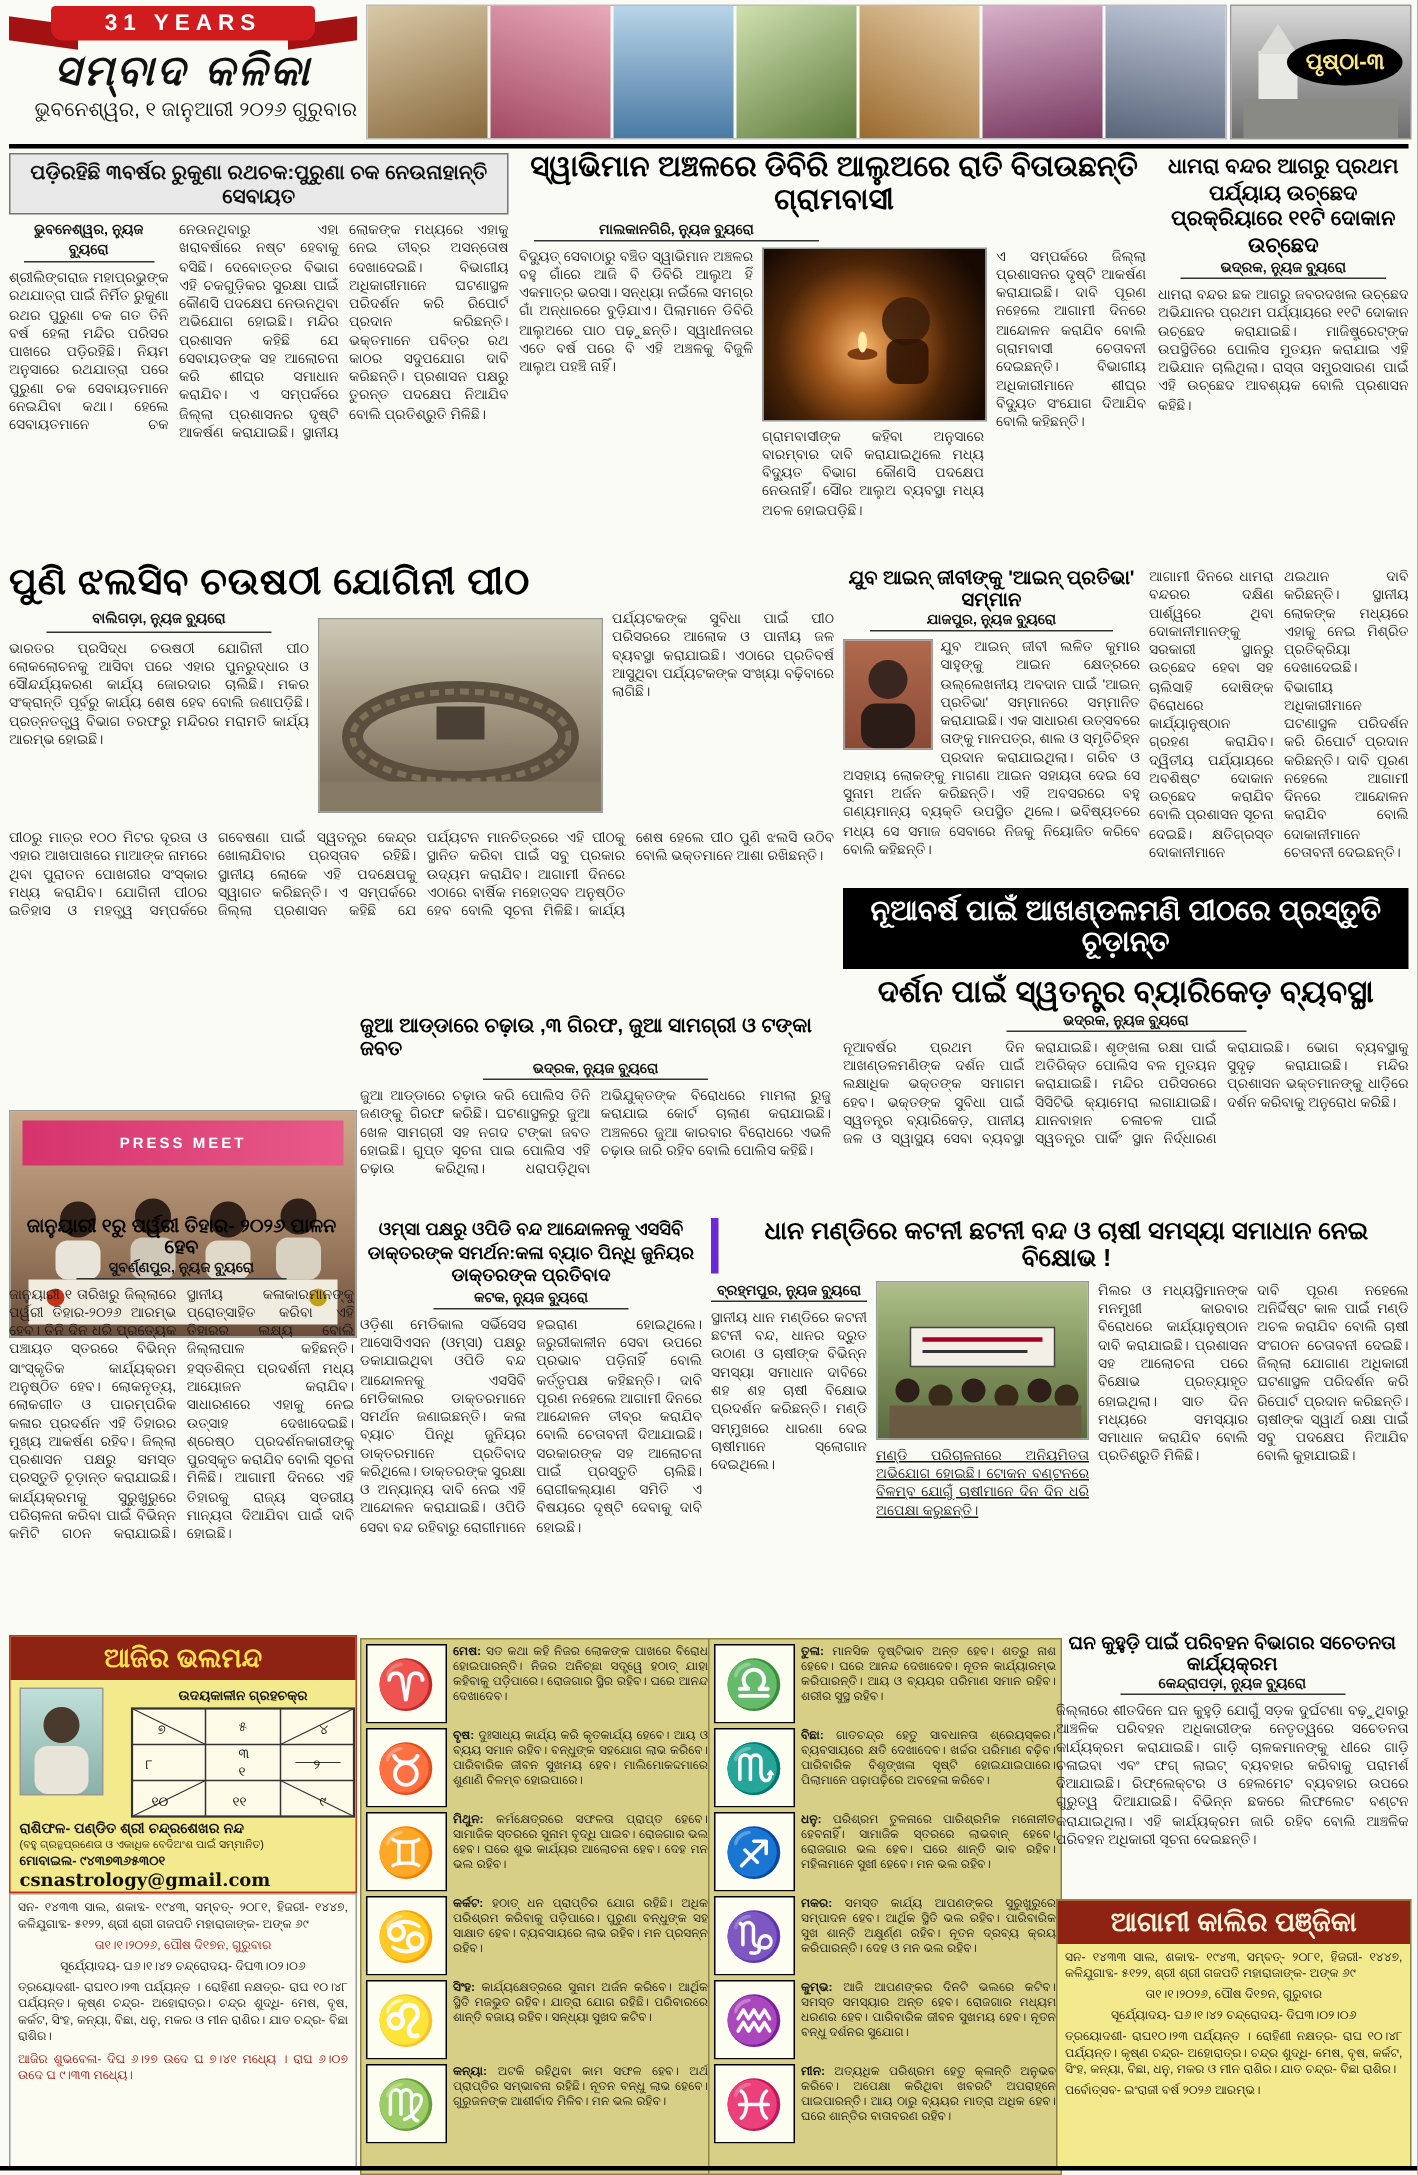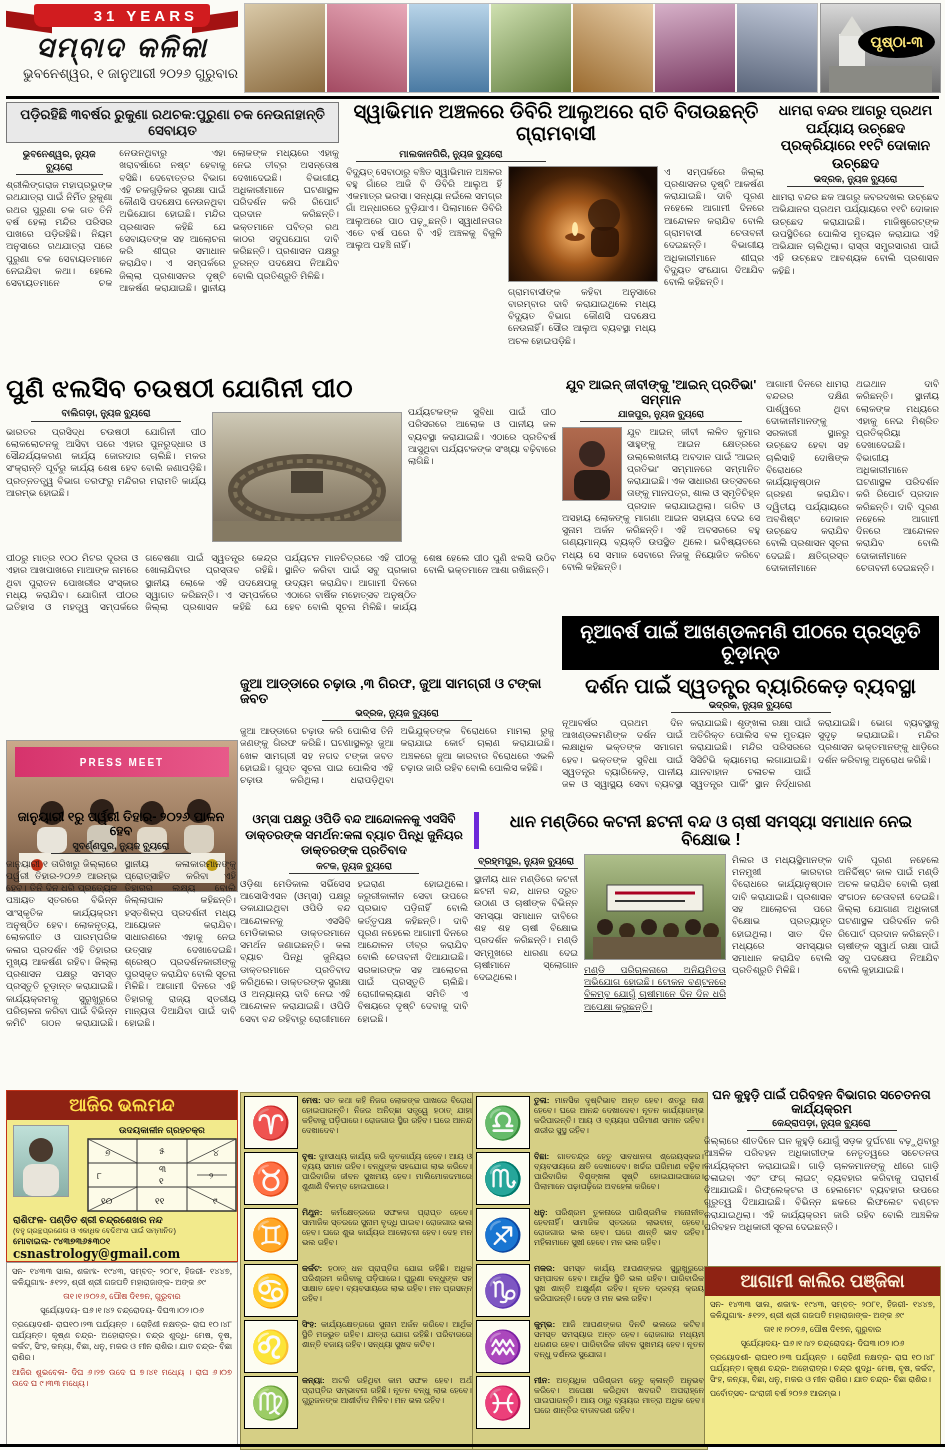--- a/index.html
+++ b/index.html
@@ -13,21 +13,21 @@
   .cols4{column-count:4;column-gap:7px;}
   .byline{display:block;font-weight:700;font-size:9.5px;text-align:center;
           border-bottom:1.3px solid #333;padding-bottom:1px;margin:1px auto 4px;width:82%;}
   .rule{background:#000;}
   
   .ribbon{position:relative;height:30px;}
   .ribbon .tail{position:absolute;top:12px;width:46px;height:16px;background:#a31212;}
   .ribbon .tail.l{left:0;transform:skewY(8deg);}
   .ribbon .tail.r{right:0;transform:skewY(-8deg);}
   .ribbon .bar{position:absolute;left:28px;right:28px;top:2px;background:#d11c1f;color:#fff;
-               font-weight:700;font-size:15px;letter-spacing:4px;text-align:right;padding:3px 12px;
+               font-weight:700;font-size:15px;letter-spacing:4px;text-align:center;padding:3px 12px;
                border-radius:3px 3px 8px 8px;}
   .logo{font-family:"DejaVu Serif",serif;font-style:italic;font-weight:700;font-size:27px;
         text-align:center;letter-spacing:2px;transform:scaleY(1.05);}
   .dateline{font-weight:400;font-size:13.5px;text-align:right;margin-top:2px;}
   
   .collage{display:flex;gap:2px;overflow:hidden;border:1px solid #bbb;}
   .tile{flex:1;height:100%;}
   .photo{position:relative;overflow:hidden;border:1px solid #999;}
   .badge{position:absolute;right:5px;top:22px;background:#000;color:#ffe97a;font-weight:700;
          font-size:15px;padding:7px 12px;border-radius:50%;}
@@ -145,21 +145,21 @@
           <circle cx="29" cy="26" r="13" fill="#3a2620"></circle>
           <rect x="11" y="42" width="36" height="30" rx="10" fill="#2a1c16"></rect>
         </svg>
       </span>
       <span>ଯୁବ ଆଇନ୍ ଜୀବୀ ଲଳିତ କୁମାର ସାହୁଙ୍କୁ ଆଇନ କ୍ଷେତ୍ରରେ ଉଲ୍ଲେଖନୀୟ ଅବଦାନ ପାଇଁ 'ଆଇନ୍ ପ୍ରତିଭା' ସମ୍ମାନରେ ସମ୍ମାନିତ କରାଯାଇଛି। ଏକ ସାଧାରଣ ଉତ୍ସବରେ ତାଙ୍କୁ ମାନପତ୍ର, ଶାଲ ଓ ସ୍ମୃତିଚିହ୍ନ ପ୍ରଦାନ କରାଯାଇଥିଲା। ଗରିବ ଓ ଅସହାୟ ଲୋକଙ୍କୁ ମାଗଣା ଆଇନ ସହାୟତା ଦେଇ ସେ ସୁନାମ ଅର୍ଜନ କରିଛନ୍ତି। ଏହି ଅବସରରେ ବହୁ ଗଣ୍ୟମାନ୍ୟ ବ୍ୟକ୍ତି ଉପସ୍ଥିତ ଥିଲେ। ଭବିଷ୍ୟତରେ ମଧ୍ୟ ସେ ସମାଜ ସେବାରେ ନିଜକୁ ନିୟୋଜିତ କରିବେ ବୋଲି କହିଛନ୍ତି।</span>
     </div>
   </div>
 
   <div class="abs body-txt cols2" style="left:766px;top:378px;width:173px;height:246px;">ଆଗାମୀ ଦିନରେ ଧାମରା ବନ୍ଦରର ଦକ୍ଷିଣ ପାର୍ଶ୍ୱରେ ଥିବା ଦୋକାନୀମାନଙ୍କୁ ସରକାରୀ ସ୍ଥାନରୁ ଉଚ୍ଛେଦ ହେବା ସହ ଚାଲିସାହି ଦୋଷିଙ୍କ ବିରୋଧରେ କାର୍ଯ୍ୟାନୁଷ୍ଠାନ ଗ୍ରହଣ କରାଯିବ। ଦ୍ୱିତୀୟ ପର୍ଯ୍ୟାୟରେ ଅବଶିଷ୍ଟ ଦୋକାନ ଉଚ୍ଛେଦ କରାଯିବ ବୋଲି ପ୍ରଶାସନ ସୂଚନା ଦେଇଛି। କ୍ଷତିଗ୍ରସ୍ତ ଦୋକାନୀମାନେ ଥଇଥାନ ଦାବି କରିଛନ୍ତି। ସ୍ଥାନୀୟ ଲୋକଙ୍କ ମଧ୍ୟରେ ଏହାକୁ ନେଇ ମିଶ୍ରିତ ପ୍ରତିକ୍ରିୟା ଦେଖାଦେଇଛି। ବିଭାଗୀୟ ଅଧିକାରୀମାନେ ଘଟଣାସ୍ଥଳ ପରିଦର୍ଶନ କରି ରିପୋର୍ଟ ପ୍ରଦାନ କରିଛନ୍ତି। ଦାବି ପୂରଣ ନହେଲେ ଆଗାମୀ ଦିନରେ ଆନ୍ଦୋଳନ କରାଯିବ ବୋଲି ଦୋକାନୀମାନେ ଚେତାବନୀ ଦେଇଛନ୍ତି।</div>
 
-  <div class="abs" style="left:562px;top:616px;width:377px;">
+  <div class="abs" style="left:562px;top:592px;width:377px;">
     <div class="blackbar">ନୂଆବର୍ଷ ପାଇଁ ଆଖଣ୍ଡଳମଣି ପୀଠରେ ପ୍ରସ୍ତୁତି ଚୂଡ଼ାନ୍ତ</div>
     <div class="hl" style="font-size:20.5px;text-align:center;margin-top:5px;">ଦର୍ଶନ ପାଇଁ ସ୍ୱତନ୍ତ୍ର ବ୍ୟାରିକେଡ଼ ବ୍ୟବସ୍ଥା</div>
     <div class="byline" style="width:160px;">ଭଦ୍ରକ, ନ୍ୟୁଜ ବ୍ୟୁରୋ</div>
     <div class="body-txt cols3" style="height:92px;">ନୂଆବର୍ଷର ପ୍ରଥମ ଦିନ ଆଖଣ୍ଡଳମଣିଙ୍କ ଦର୍ଶନ ପାଇଁ ଲକ୍ଷାଧିକ ଭକ୍ତଙ୍କ ସମାଗମ ହେବ। ଭକ୍ତଙ୍କ ସୁବିଧା ପାଇଁ ସ୍ୱତନ୍ତ୍ର ବ୍ୟାରିକେଡ଼, ପାନୀୟ ଜଳ ଓ ସ୍ୱାସ୍ଥ୍ୟ ସେବା ବ୍ୟବସ୍ଥା କରାଯାଇଛି। ଶୃଙ୍ଖଳା ରକ୍ଷା ପାଇଁ ଅତିରିକ୍ତ ପୋଲିସ ବଳ ମୁତୟନ କରାଯାଇଛି। ମନ୍ଦିର ପରିସରରେ ସିସିଟିଭି କ୍ୟାମେରା ଲଗାଯାଇଛି। ଯାନବାହାନ ଚଳାଚଳ ପାଇଁ ସ୍ୱତନ୍ତ୍ର ପାର୍କିଂ ସ୍ଥାନ ନିର୍ଦ୍ଧାରଣ କରାଯାଇଛି। ଭୋଗ ବ୍ୟବସ୍ଥାକୁ ସୁଦୃଢ଼ କରାଯାଇଛି। ମନ୍ଦିର ପ୍ରଶାସନ ଭକ୍ତମାନଙ୍କୁ ଧାଡ଼ିରେ ଦର୍ଶନ କରିବାକୁ ଅନୁରୋଧ କରିଛି।</div>
   </div>
 
   <div class="abs" style="left:240px;top:676px;width:314px;">
     <div class="hl" style="font-size:13.5px;">ଜୁଆ ଆଡ୍ଡାରେ ଚଢ଼ାଉ ,୩ ଗିରଫ, ଜୁଆ ସାମଗ୍ରୀ ଓ ଟଙ୍କା ଜବତ</div>
     <div class="byline" style="width:150px;">ଭଦ୍ରକ, ନ୍ୟୁଜ ବ୍ୟୁରୋ</div>
     <div class="body-txt cols2" style="height:96px;">ଜୁଆ ଆଡ୍ଡାରେ ଚଢ଼ାଉ କରି ପୋଲିସ ତିନି ଜଣଙ୍କୁ ଗିରଫ କରିଛି। ଘଟଣାସ୍ଥଳରୁ ଜୁଆ ଖେଳ ସାମଗ୍ରୀ ସହ ନଗଦ ଟଙ୍କା ଜବତ ହୋଇଛି। ଗୁପ୍ତ ସୂଚନା ପାଇ ପୋଲିସ ଏହି ଚଢ଼ାଉ କରିଥିଲା। ଧରାପଡ଼ିଥିବା ଅଭିଯୁକ୍ତଙ୍କ ବିରୋଧରେ ମାମଲା ରୁଜୁ କରାଯାଇ କୋର୍ଟ ଚାଲାଣ କରାଯାଇଛି। ଅଞ୍ଚଳରେ ଜୁଆ କାରବାର ବିରୋଧରେ ଏଭଳି ଚଢ଼ାଉ ଜାରି ରହିବ ବୋଲି ପୋଲିସ କହିଛି।</div>

